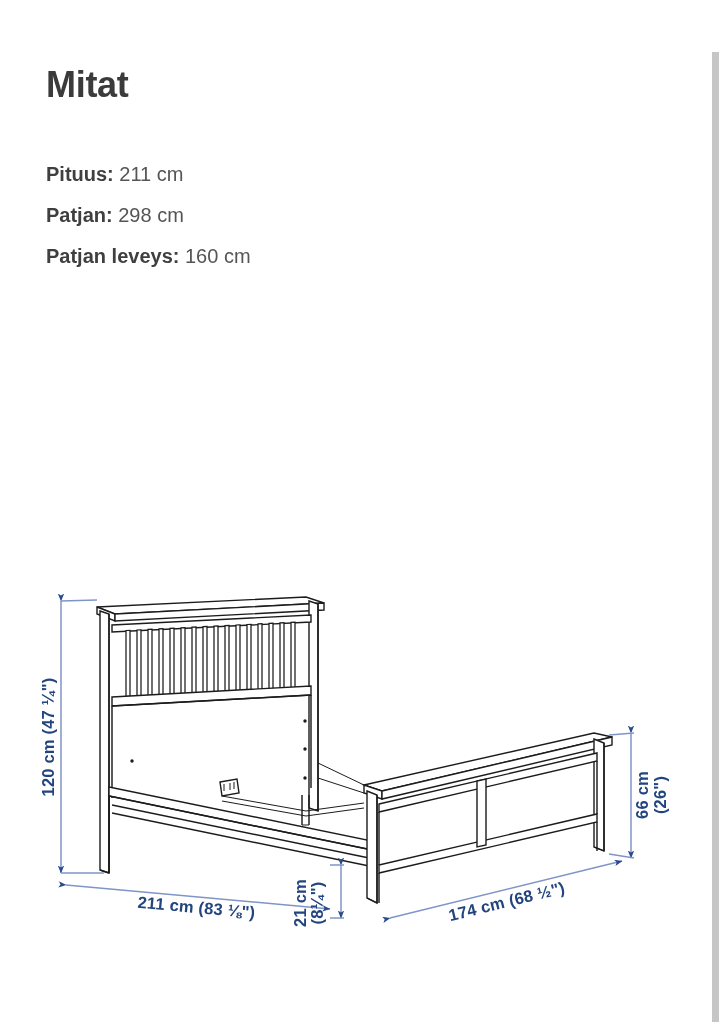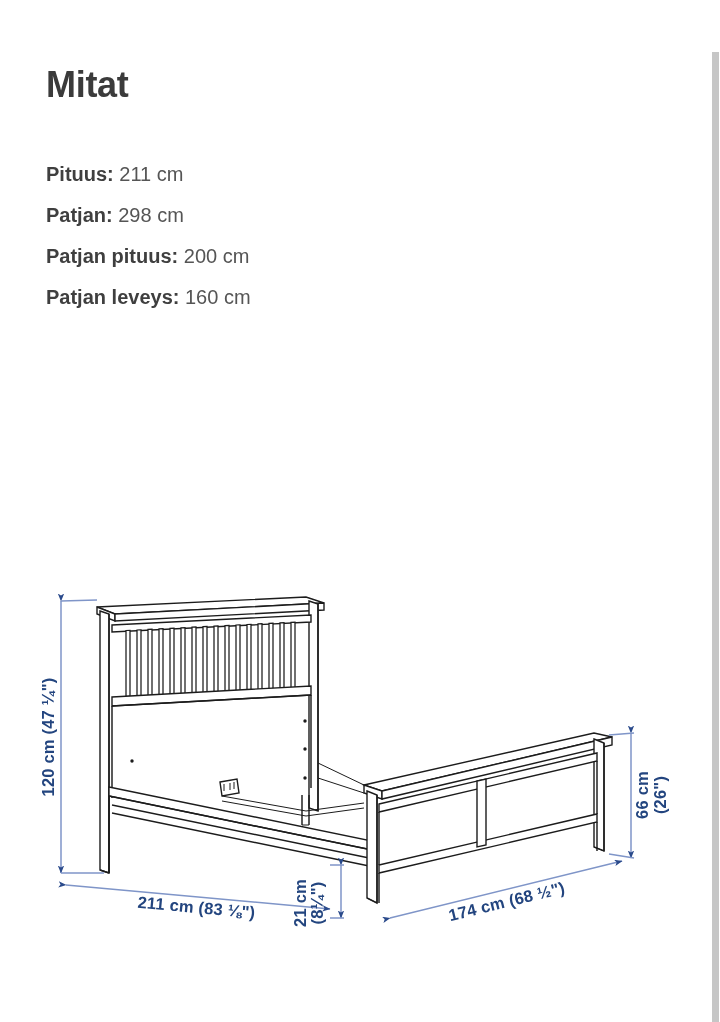--- a/index.html
+++ b/index.html
@@ -141,24 +141,20 @@
   <h1 class="page-title">Mitat</h1>
 
   <ul class="spec-list">
     <li class="spec-item">
       <span class="spec-label">Pituus:</span>
       <span class="spec-value">211 cm</span>
     </li>
     <li class="spec-item">
       <span class="spec-label">Patjan:</span>
       <span class="spec-value">298 cm</span>
-    </li>
-    <li class="spec-item">
-      <span class="spec-label">Patjan pituus:</span>
-      <span class="spec-value">200 cm</span>
     </li>
     <li class="spec-item">
       <span class="spec-label">Patjan leveys:</span>
       <span class="spec-value">160 cm</span>
     </li>
   </ul>
 
   <div class="drawing-wrap">
     <svg viewBox="0 0 660 380" xmlns="http://www.w3.org/2000/svg">
 

